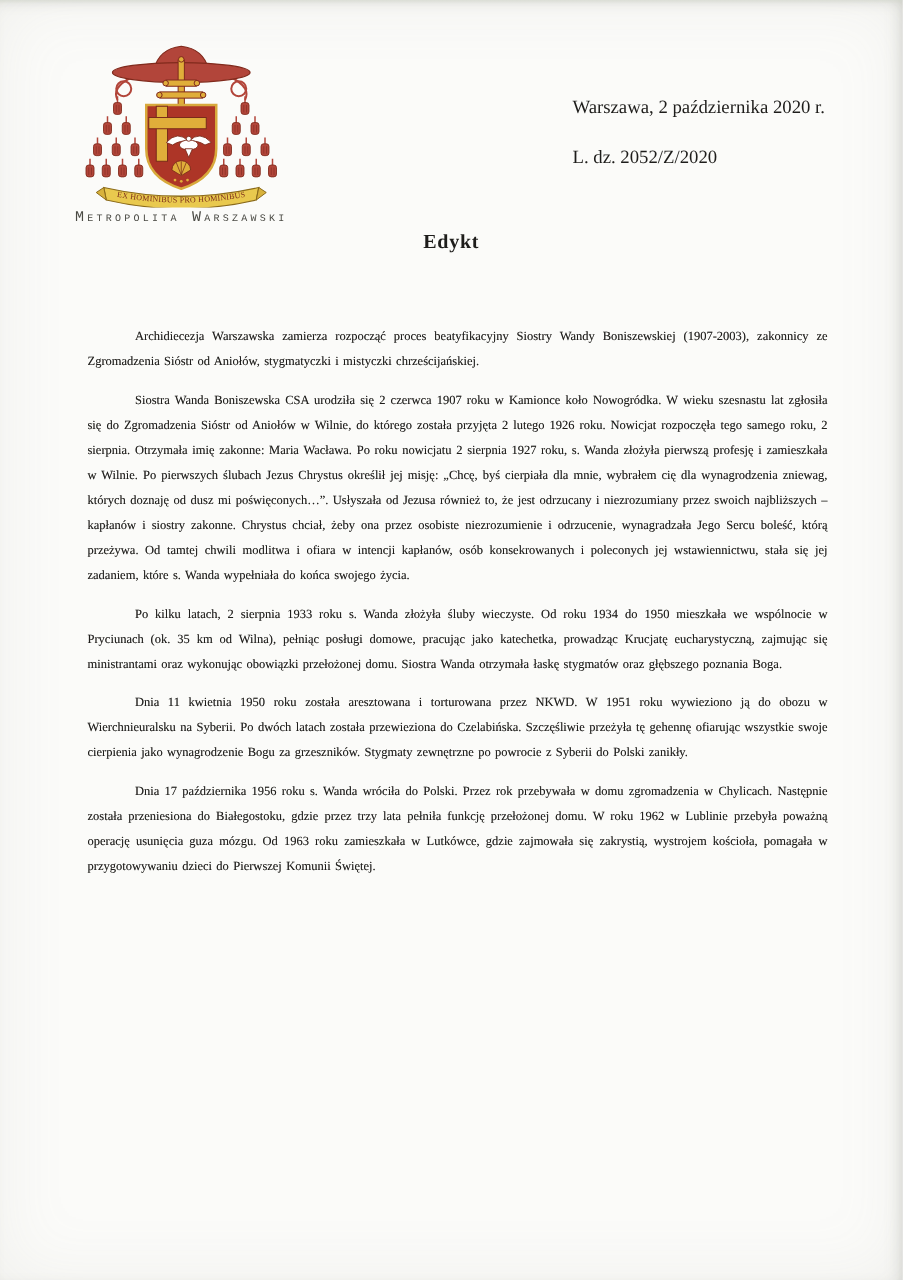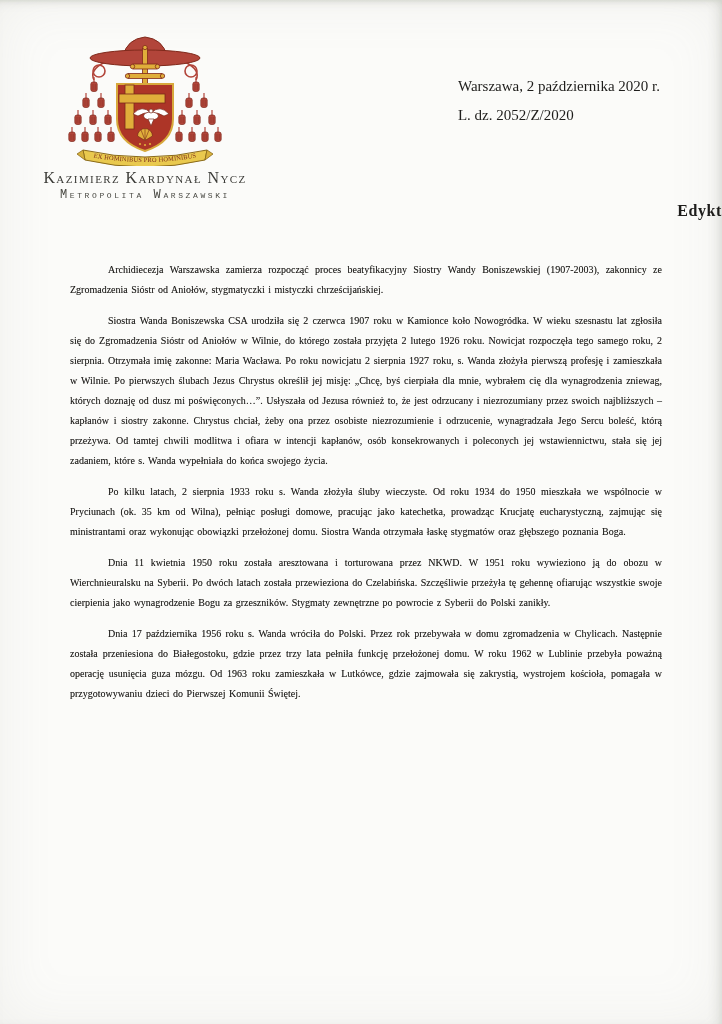--- a/index.html
+++ b/index.html
@@ -49,26 +49,26 @@
     color: #4a4a44;
     white-space: nowrap;
     font-family: Liberation Mono, monospace;
   }
 
   
   .meta {
     position: absolute; top: 78px; right: 62px;
     font-size: 15px;
   }
-  .ref-line { margin-top: 12px; padding-right: 10px; }
+  .ref-line { margin-top: 23px; padding-right: 10px; }
 
   
   .doc-title {
-    position: absolute; top: 202px; left: 0; width: 100%;
-    text-align: right;
+    position: absolute; top: 185px; left: 0; width: 100%;
+    text-align: center;
     font-size: 16px;
     font-weight: bold;
     letter-spacing: 0.6px;
   }
 
   
   .doc-body {
     position: absolute; top: 260px; left: 70px; width: 592px;
   }
   .doc-body p {
@@ -175,21 +175,20 @@
       <g>
         <path d="M 20 126 Q 82 140 144 126 L 142 136 Q 82 150 22 136 Z" fill="#e9c94e" stroke="#8a6a1a" stroke-width="1"></path>
         <path d="M 20 126 L 14 130 L 22 136 Z" fill="#d8b23c" stroke="#8a6a1a" stroke-width="0.8"></path>
         <path d="M 144 126 L 150 130 L 142 136 Z" fill="#d8b23c" stroke="#8a6a1a" stroke-width="0.8"></path>
         <text font-size="6.4" fill="#7a2a1a" letter-spacing="0.2" font-family="Liberation Serif, DejaVu Serif, serif">
           <textPath href="#mottoPath" startOffset="50%" text-anchor="middle">EX HOMINIBUS PRO HOMINIBUS</textPath>
         </text>
       </g>
     </svg>
 
-    <div class="sender-name">Kazimierz Kardynał Nycz</div>
     <div class="sender-title">Metropolita Warszawski</div>
   </div>
 
   <div class="meta">
     <div class="date-line">Warszawa, 2 października 2020 r.</div>
     <div class="ref-line">L. dz. 2052/Z/2020</div>
   </div>
 
   <div class="doc-title">Edykt</div>
 

